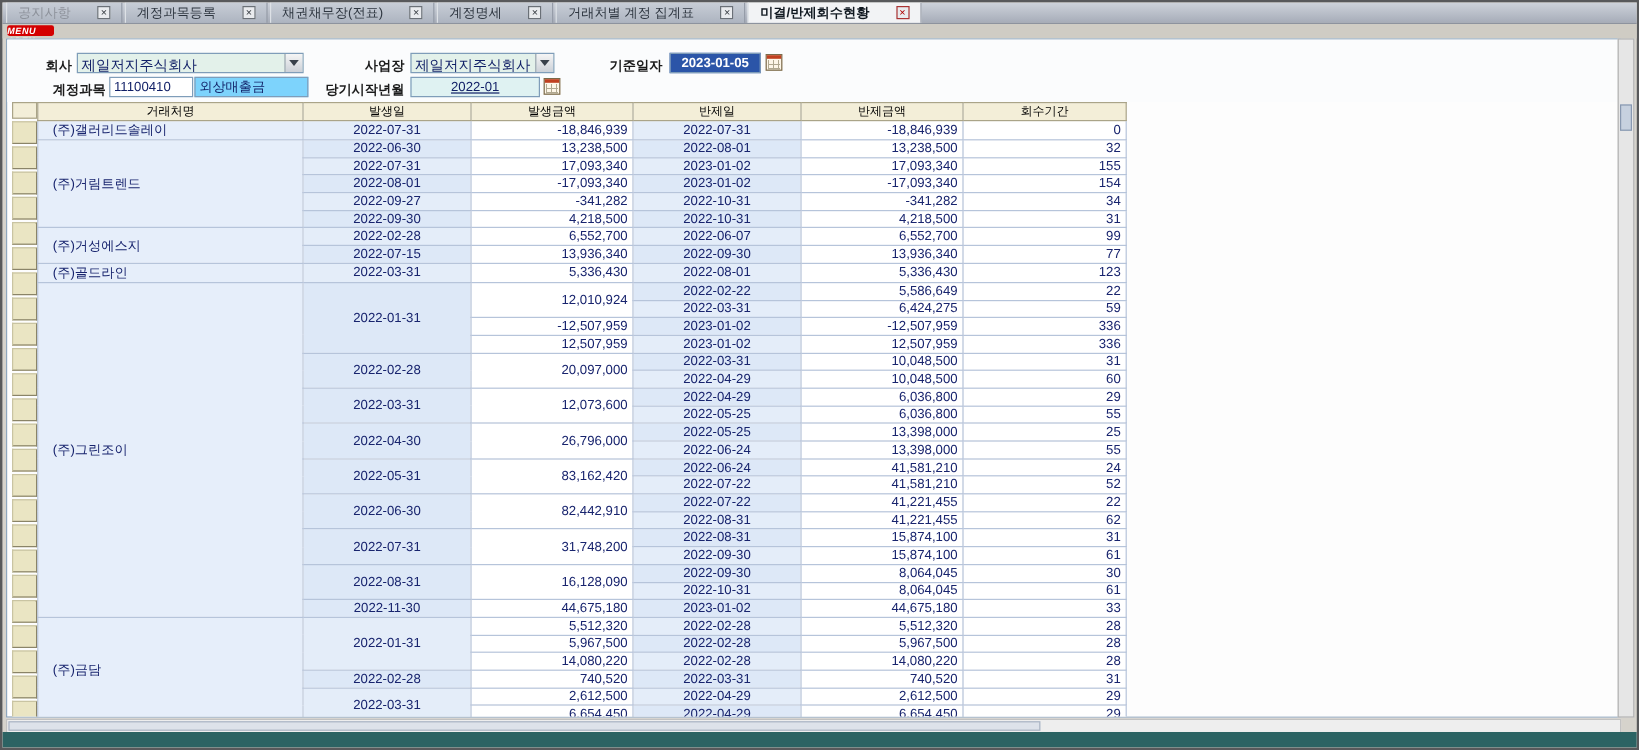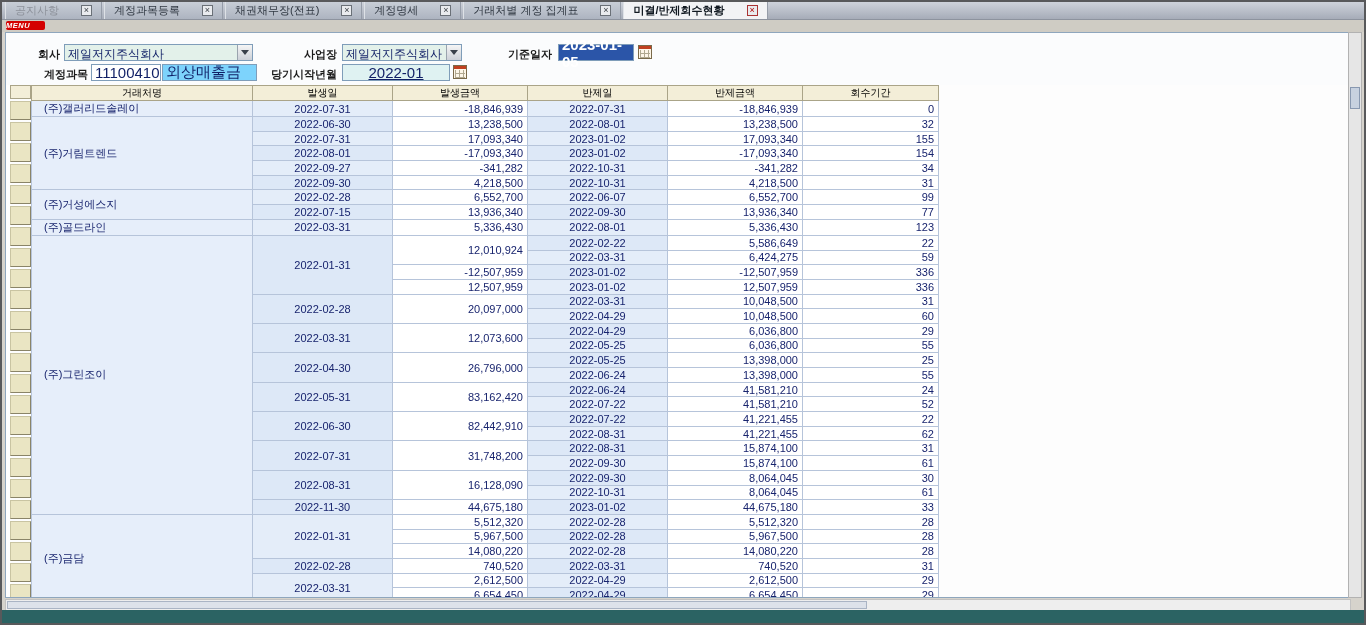--- a/index.html
+++ b/index.html
@@ -38,21 +38,21 @@
   .form { position:absolute; top:0; left:0; right:0; height:52px; background:#fbfcfd;padding-left:41px; }
   .lbl { position:absolute; font-size:11px; font-weight:bold; color:#1b1b1b; text-align:right; }
   .select { position:absolute; height:17px; border:1px solid #7f9db9; background:#e3f1ea;
             display:flex; cursor:pointer; }
   .selval { flex:1; font-size:12px; color:#101f66; padding:1px 3px; white-space:nowrap; overflow:hidden; }
   .selarrow { width:15px; background:linear-gradient(#f5f5f5,#ccd1d8); border-left:1px solid #9aa4ae;
               display:flex; align-items:center; justify-content:center; }
   .selarrow::after { content:""; width:0; height:0; border-left:4px solid transparent;
                      border-right:4px solid transparent; border-top:5px solid #39414b; }
   .input { position:absolute; height:17px; border:1px solid #7f9db9; background:#fff;
-           font-size:15px; color:#101f66; padding:0 3px; display:flex; align-items:center; }
+           font-size:11px; color:#101f66; padding:0 3px; display:flex; align-items:center; }
   .date-selected { background:#2b55a8; color:#ffffff; font-weight:bold; justify-content:center; }
   .acct-name { background:#7dd3fc; }
   .period { background:#dff2f2; justify-content:center; }
   .calicon { position:absolute; width:14px; height:14px; border:1px solid #7a6a4a;
              background:#fdf6e8; cursor:pointer; }
   .calicon::before { content:""; display:block; height:3px; background:#c04020; }
   .calicon::after { content:""; display:block; height:8px; margin:1px;
                     background:repeating-linear-gradient(90deg,#b0a890 0 1px,transparent 1px 4px),
                                repeating-linear-gradient(0deg,#b0a890 0 1px,transparent 1px 4px); }
 

